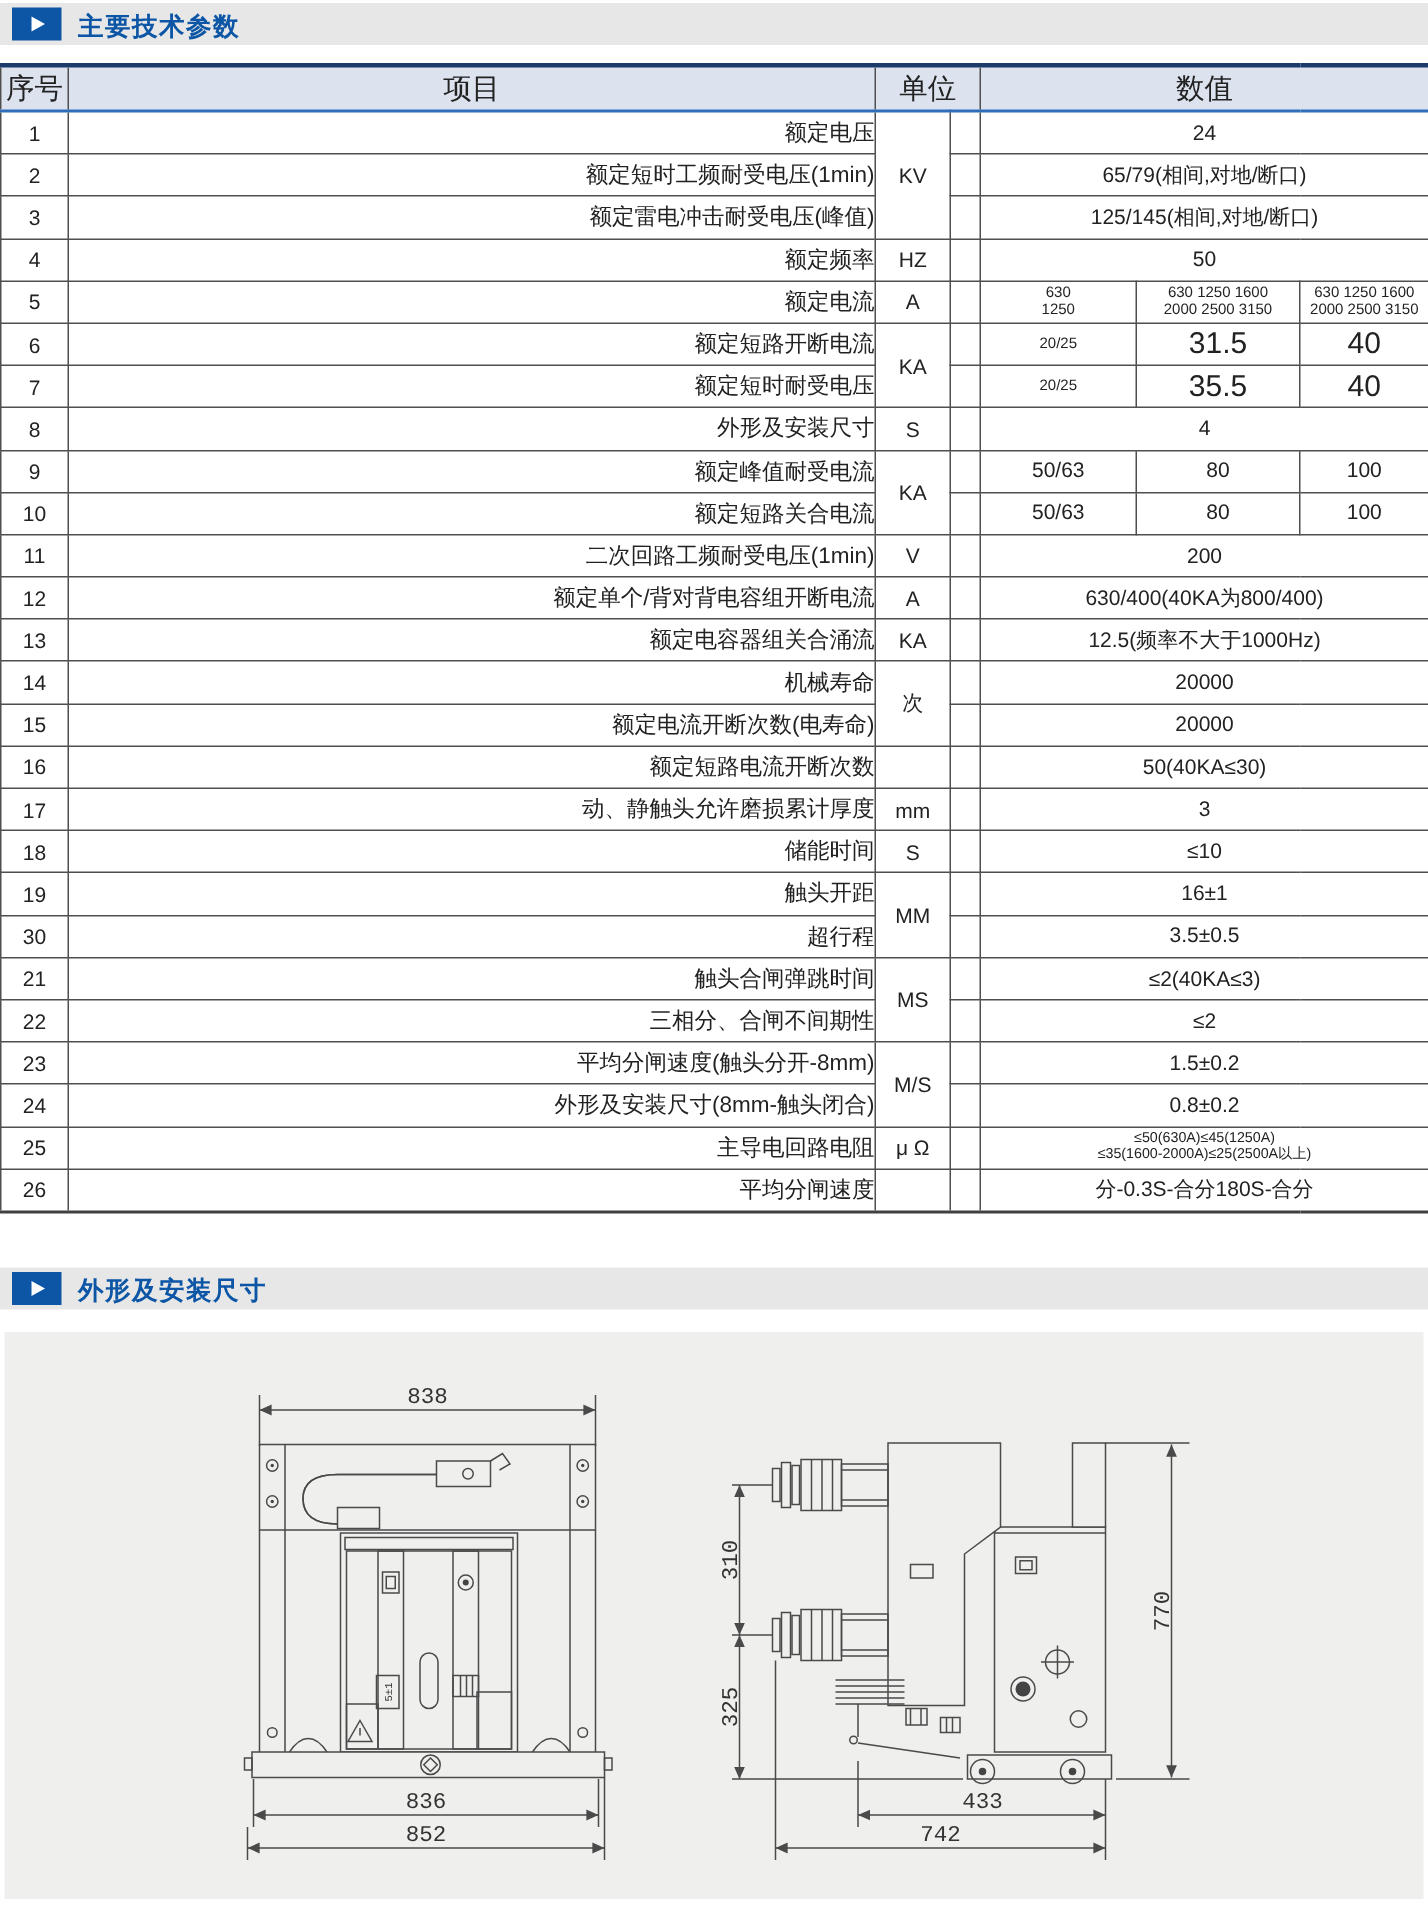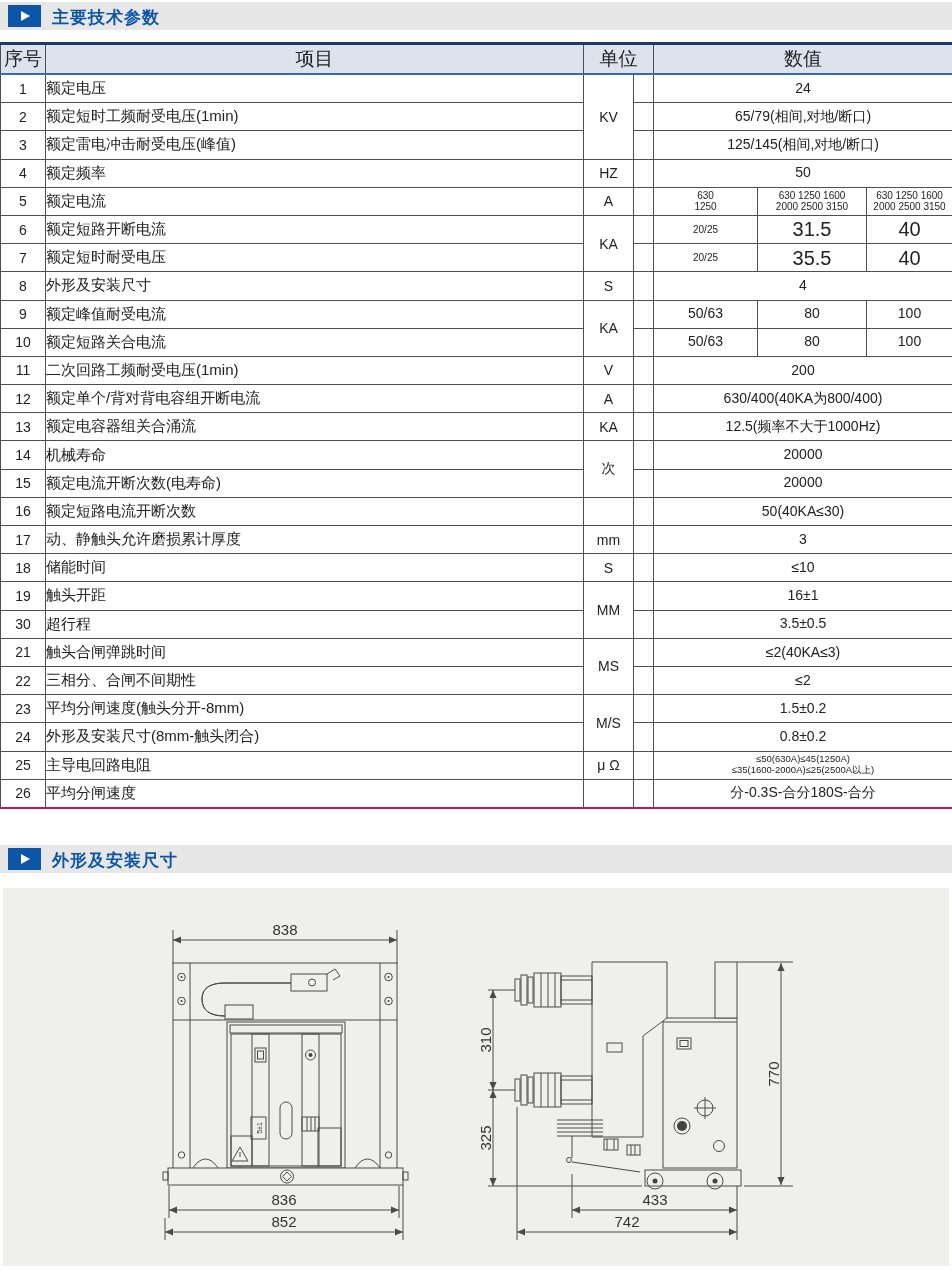--- a/index.html
+++ b/index.html
@@ -8,31 +8,31 @@
   .section-bar{position:absolute;left:0;width:952px;height:28px;background:#e7e7e7;text-align:center;}
   .sec-sq{position:absolute;left:8px;top:3px;width:33px;height:22px;background:#0d56a6;
           display:flex;align-items:center;justify-content:center;}
   .tri{width:0;height:0;border-left:9px solid #fff;border-top:5px solid transparent;border-bottom:5px solid transparent;margin-left:2px;}
   .sec-title{position:absolute;left:52px;top:4px;font-size:17px;font-weight:bold;color:#0d56a6;letter-spacing:1px;}
   
   table.params{position:absolute;top:42px;left:0;width:952px;border-collapse:collapse;table-layout:fixed;}
   table.params th{background:#dde3ee;height:21px;font-size:19px;font-weight:normal;color:#222;
      border:1px solid #4f4f4f;border-top:3px solid #1c3a6c;border-bottom:2px solid #2f6fba;}
   table.params td{border:1px solid #4f4f4f;height:27.2px;padding:0;}
-  table.params tr:last-child td{border-bottom:2px solid #be185d;}
+  table.params tr:last-child td{border-bottom:2px solid #404040;}
   td.c-no{text-align:center;font-size:14px;}
-  td.c-item{padding-left:18px;font-size:15px;}
+  td.c-item{padding-left:18px;font-size:15px;text-align:right;}
   td.c-unit{text-align:center;font-size:14px;margin-top:32px;}
   td.c-spacer{background:transparent;}
   td.c-val{text-align:center;font-size:14px;white-space:pre-line;line-height:1.12;}
   td.c-val.big{font-size:20px;}
   td.c-val.small{font-size:10px;}
   td.c-val.tiny{font-size:9.5px;}
   
-  .panel{position:absolute;left:3px;top:888px;width:946px;height:378px;background:#efefee;}
+  .panel{position:absolute;left:3px;top:888px;width:946px;height:378px;background:#efefee;font-family:Liberation Mono, monospace;}
   .g-line path,.g-line rect,.g-line circle,.g-line line{stroke:#4a4a4a;stroke-width:1;fill:none;}
   .g-line .fillbg{fill:#efefee;}
   .g-line .dark{fill:#444;stroke:none;}
   .dim{marker-start:url(#arr);marker-end:url(#arr);}
   text.dim-t{font-size:15px;fill:#333;stroke:none;text-anchor:middle;}
   text.mini-t{font-size:7px;fill:#333;stroke:none;text-anchor:middle;}
 </style>
 </head>
 <body>
 

